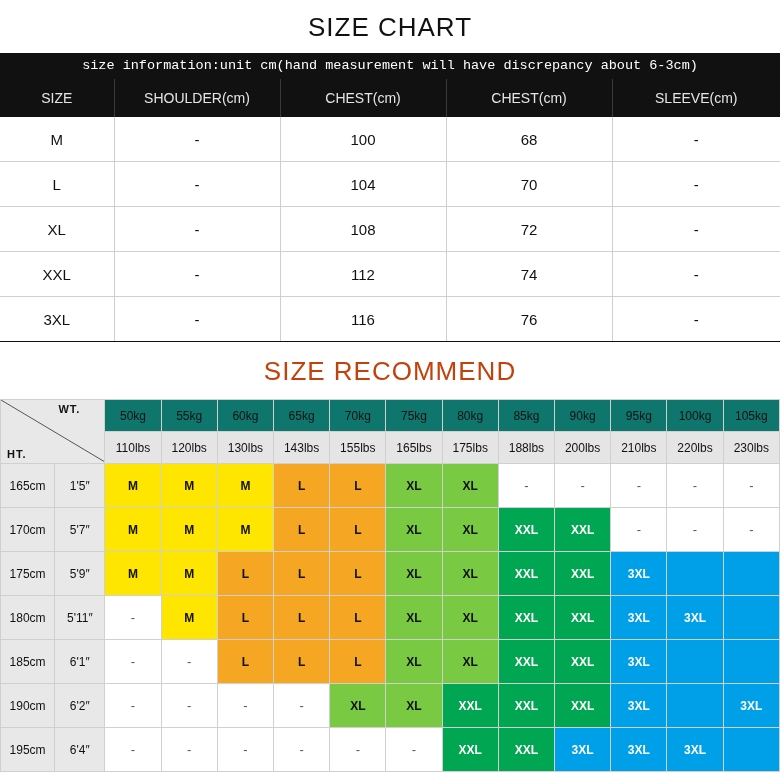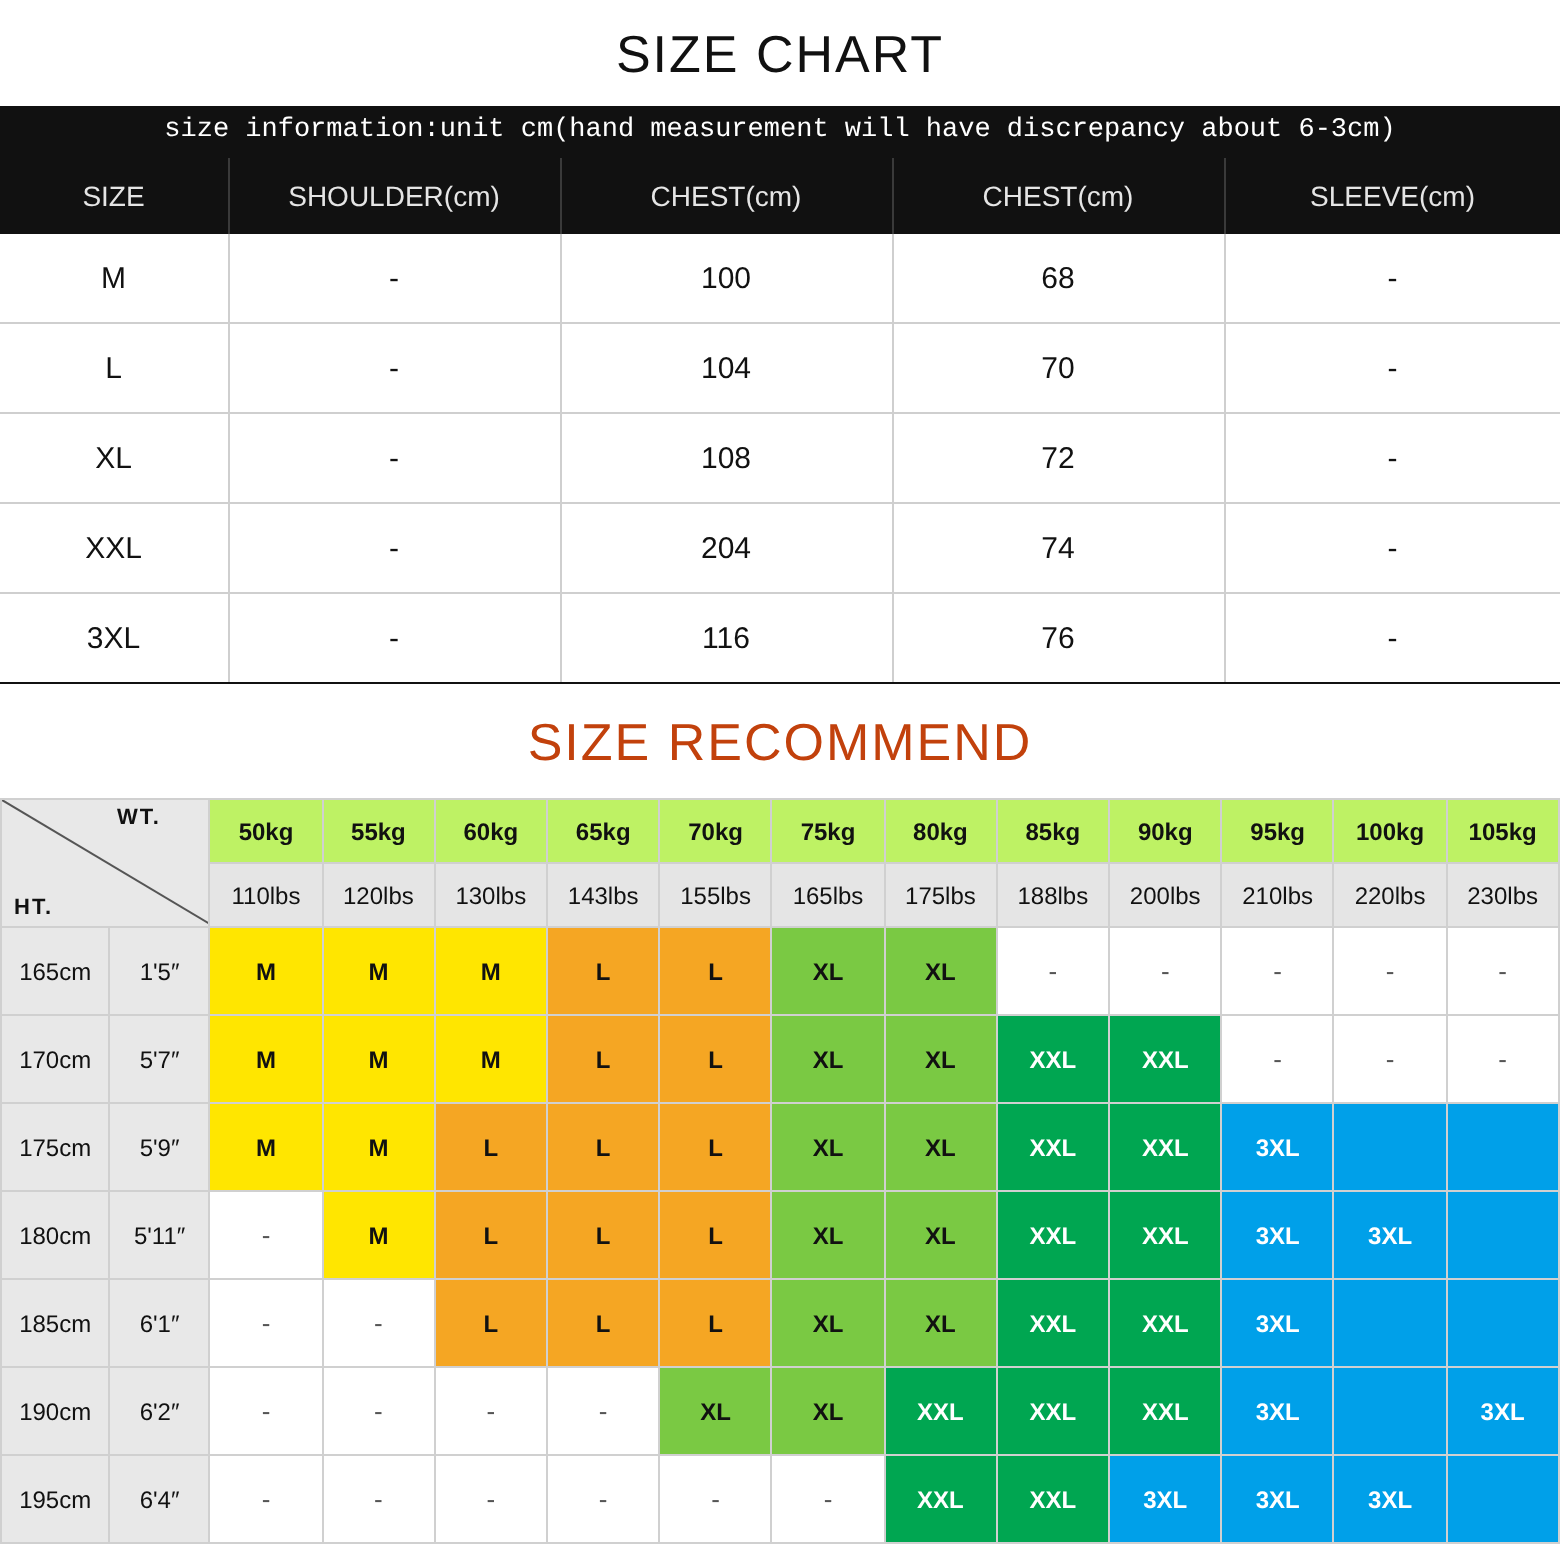--- a/index.html
+++ b/index.html
@@ -108,23 +108,23 @@
     letter-spacing: 1px;
   }
   .corner .ht {
     position: absolute;
     bottom: 3px; left: 6px;
     font-size: 11px;
     font-weight: bold;
     letter-spacing: 1px;
   }
   .kg-cell {
-    background: #bef264;
+    background: #0f766e;
     font-size: 12.5px;
-    font-weight: bold;
+    font-weight: normal;
     height: 31px;
   }
   .lbs-cell {
     background: #e5e5e5;
     font-size: 11.5px;
     height: 31px;
   }
   .ht-cm {
     background: #e8e8e8;
     font-size: 11.5px;
@@ -198,21 +198,21 @@
       <tr>
         <td class="sz-label">XL</td>
         <td class="dash">-</td>
         <td>108</td>
         <td>72</td>
         <td class="dash">-</td>
       </tr>
       <tr>
         <td class="sz-label">XXL</td>
         <td class="dash">-</td>
-        <td>204</td>
+        <td>112</td>
         <td>74</td>
         <td class="dash">-</td>
       </tr>
       <tr>
         <td class="sz-label">3XL</td>
         <td class="dash">-</td>
         <td>116</td>
         <td>76</td>
         <td class="dash">-</td>
       </tr>

